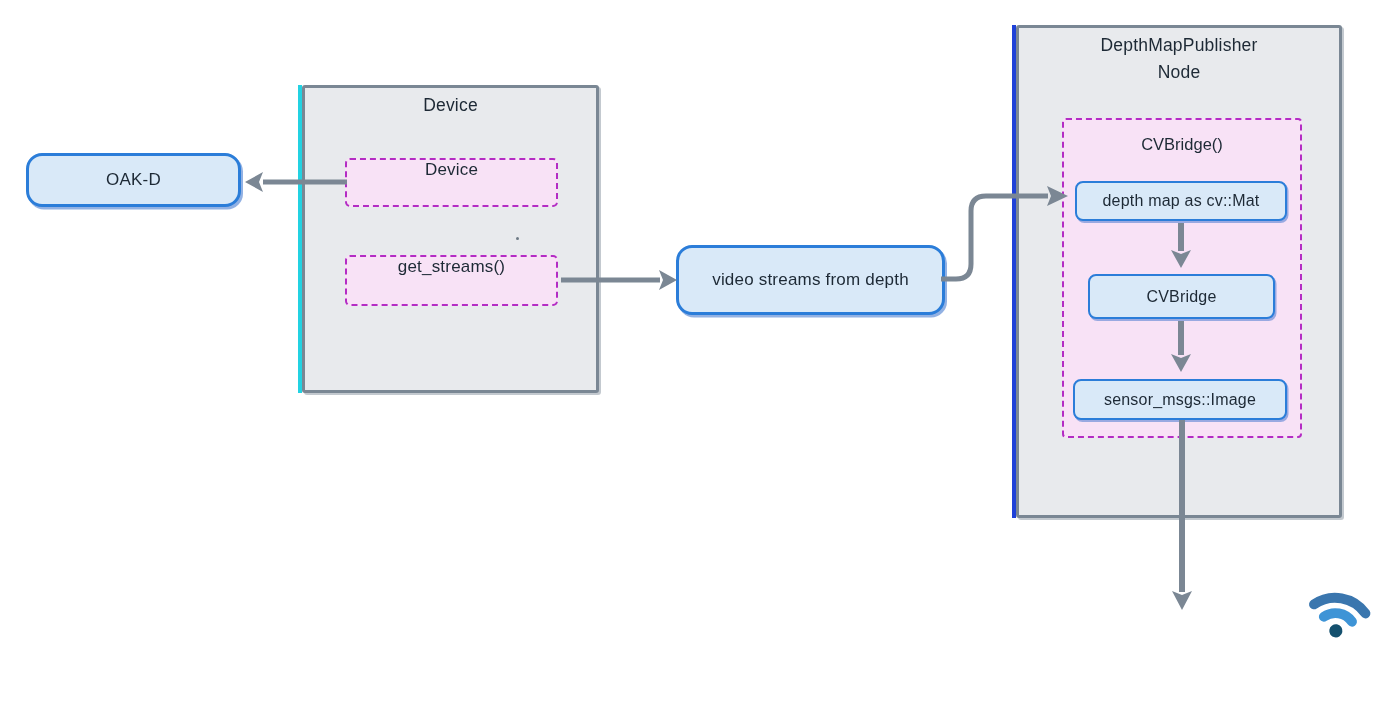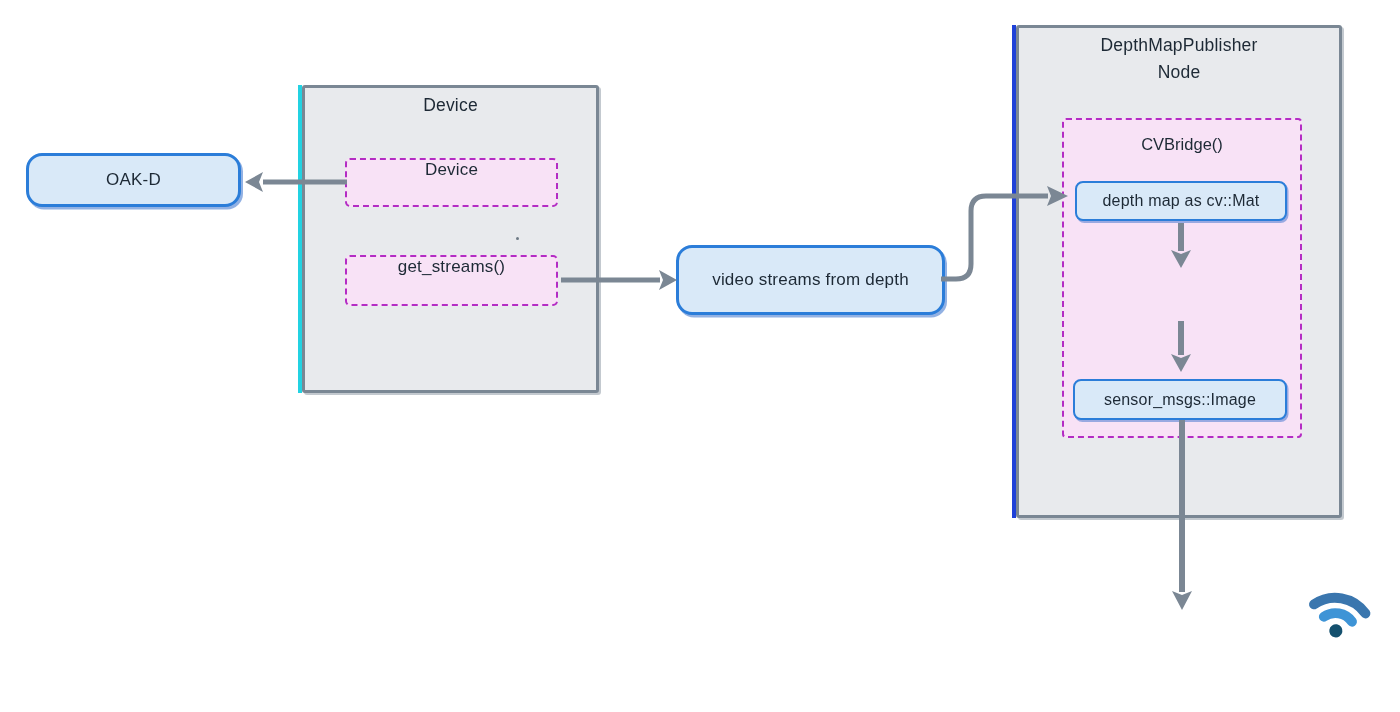--- a/index.html
+++ b/index.html
@@ -168,20 +168,23 @@
   </div>
 
   <div id="publisher" class="pink-group">
     <div class="pink-group-title">CVBridge()</div>
   </div>
 
   <div id="depthmap" class="blue-box small">
     <span>depth map as cv::Mat</span>
   </div>
 
+  <div id="cvbridge" class="blue-box small">
+    <span>CVBridge</span>
+  </div>
 
   <div id="sensor" class="blue-box small">
     <span>sensor_msgs::Image</span>
   </div>
 
 
   <svg id="wifi" viewBox="0 0 24 20" aria-hidden="true">
     <path class="wifi-outer" d="M2.5,8.5 A13.5,13.5 0 0 1 21.5,8.5"></path>
     <path class="wifi-inner" d="M6.8,12.3 A7.4,7.4 0 0 1 17.2,12.3"></path>
     <circle class="wifi-dot" cx="12" cy="16.6" r="2.4"></circle>

